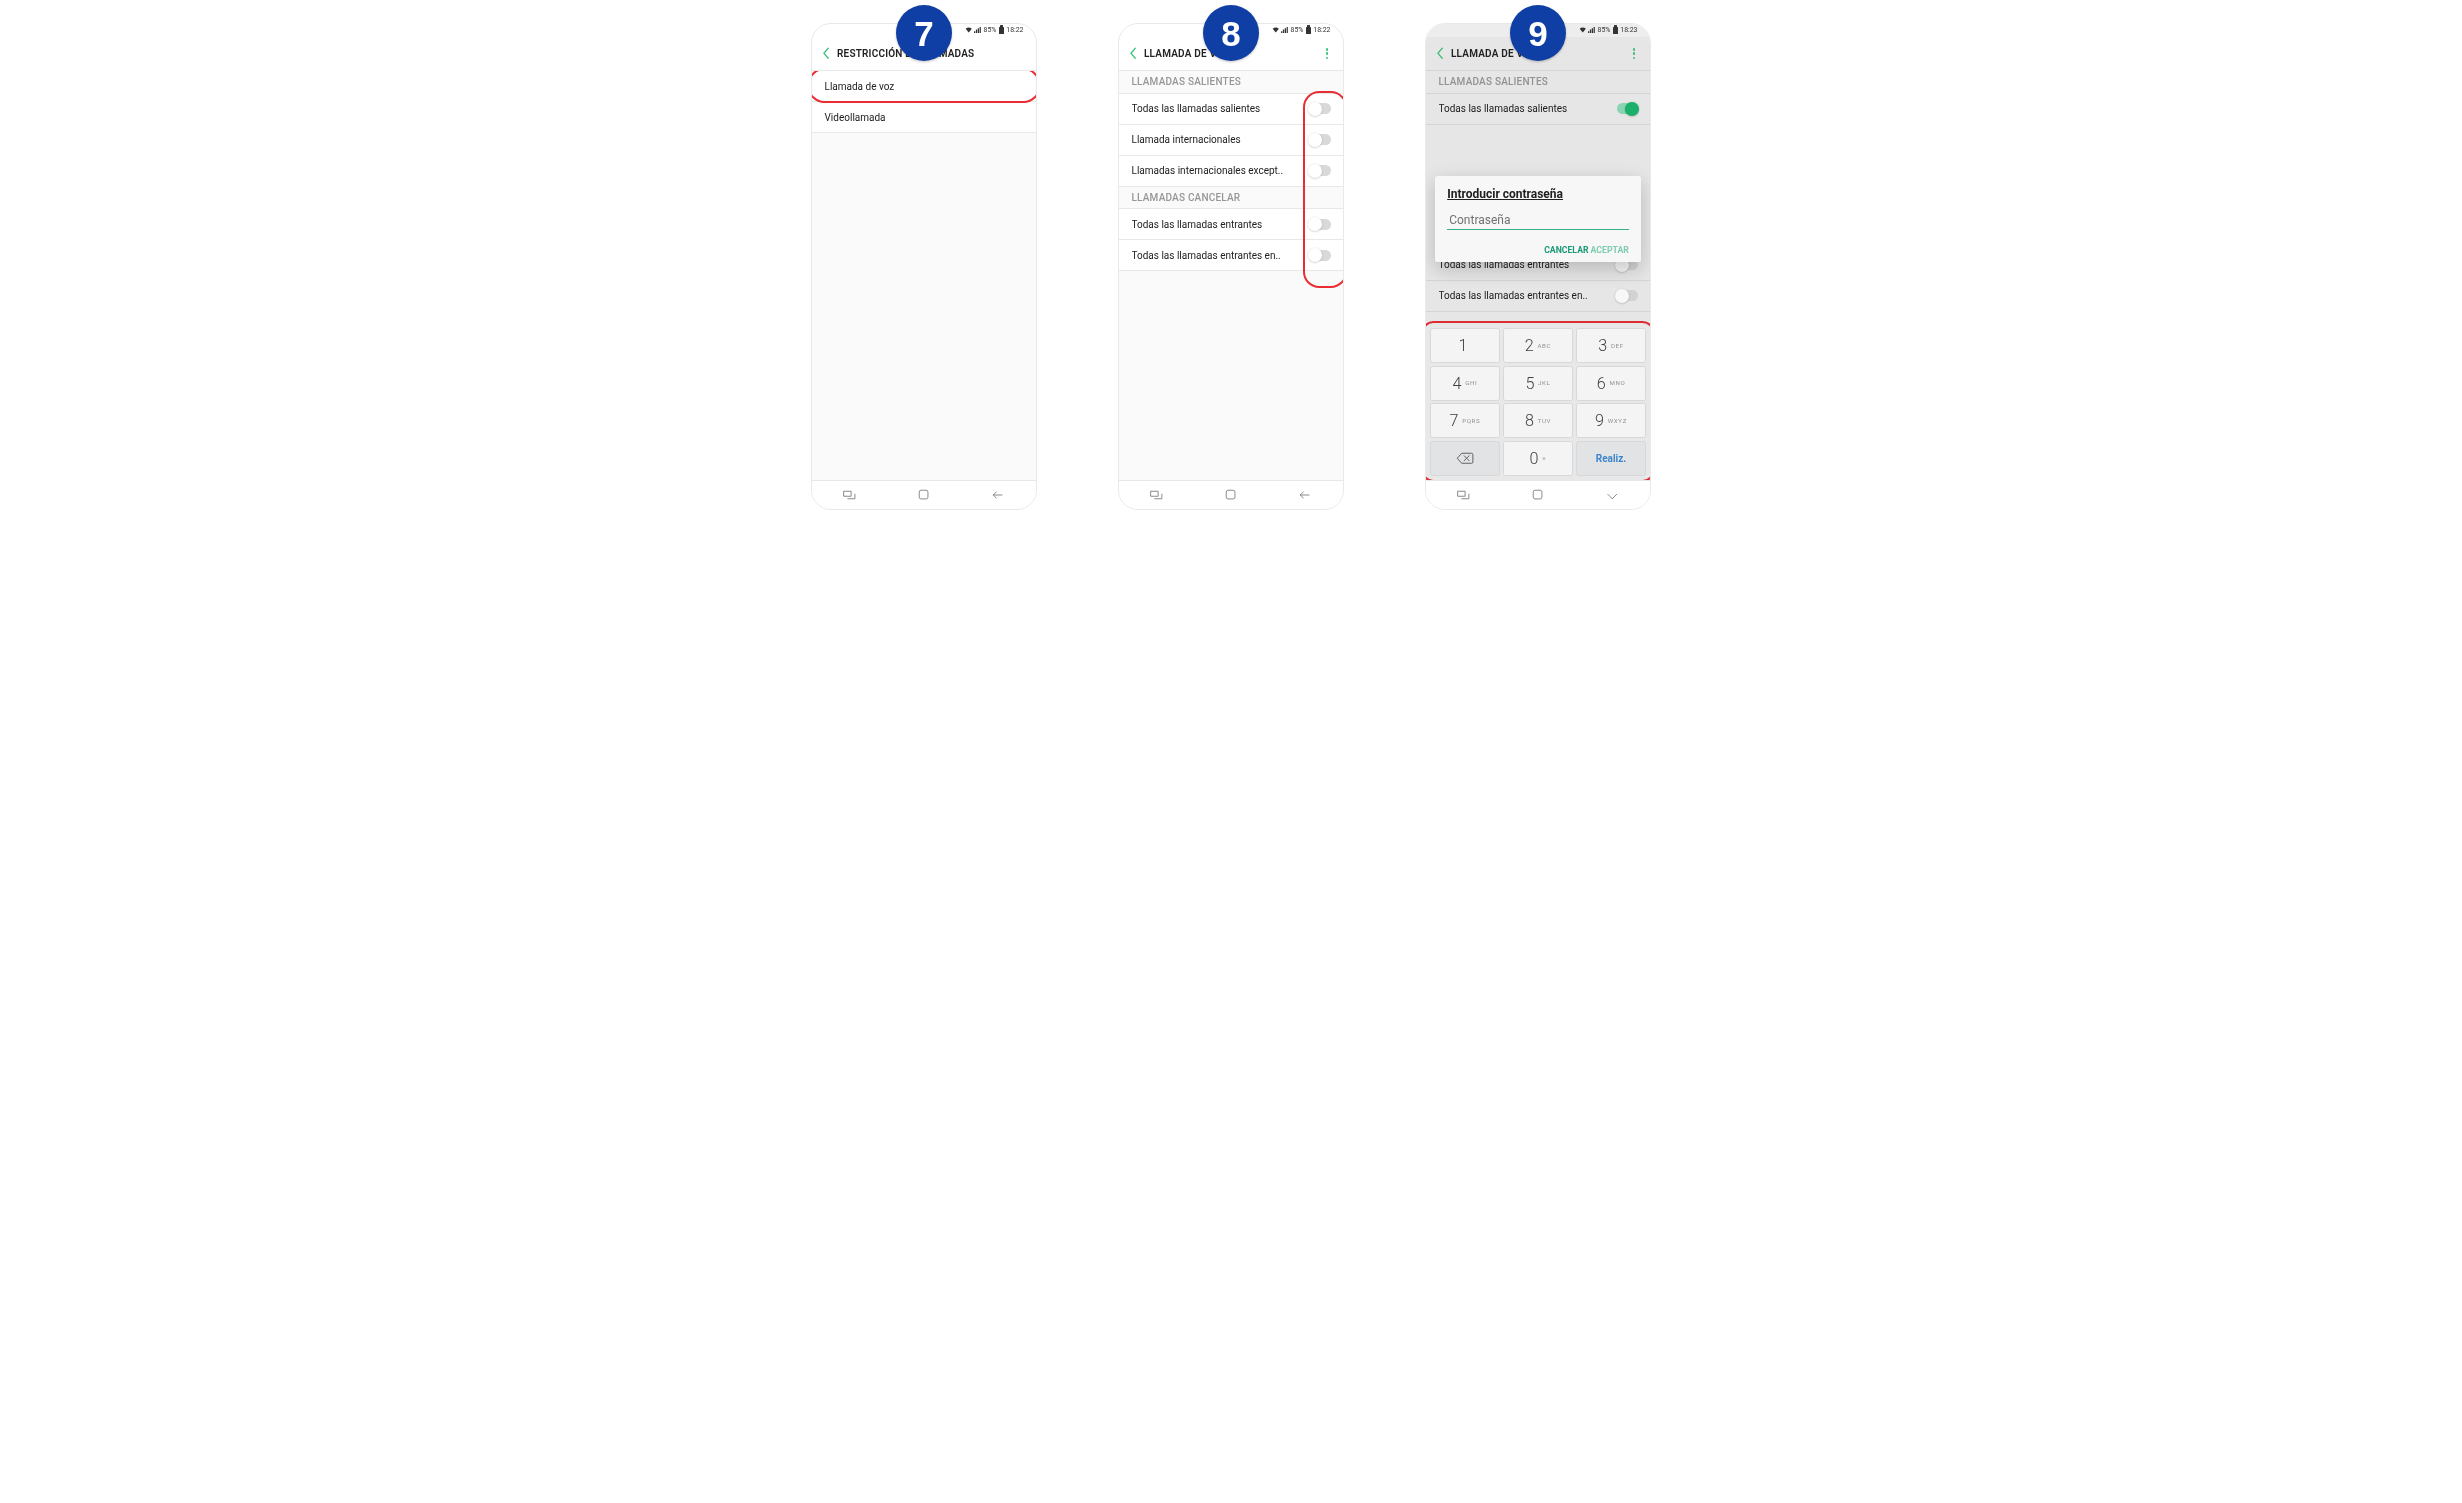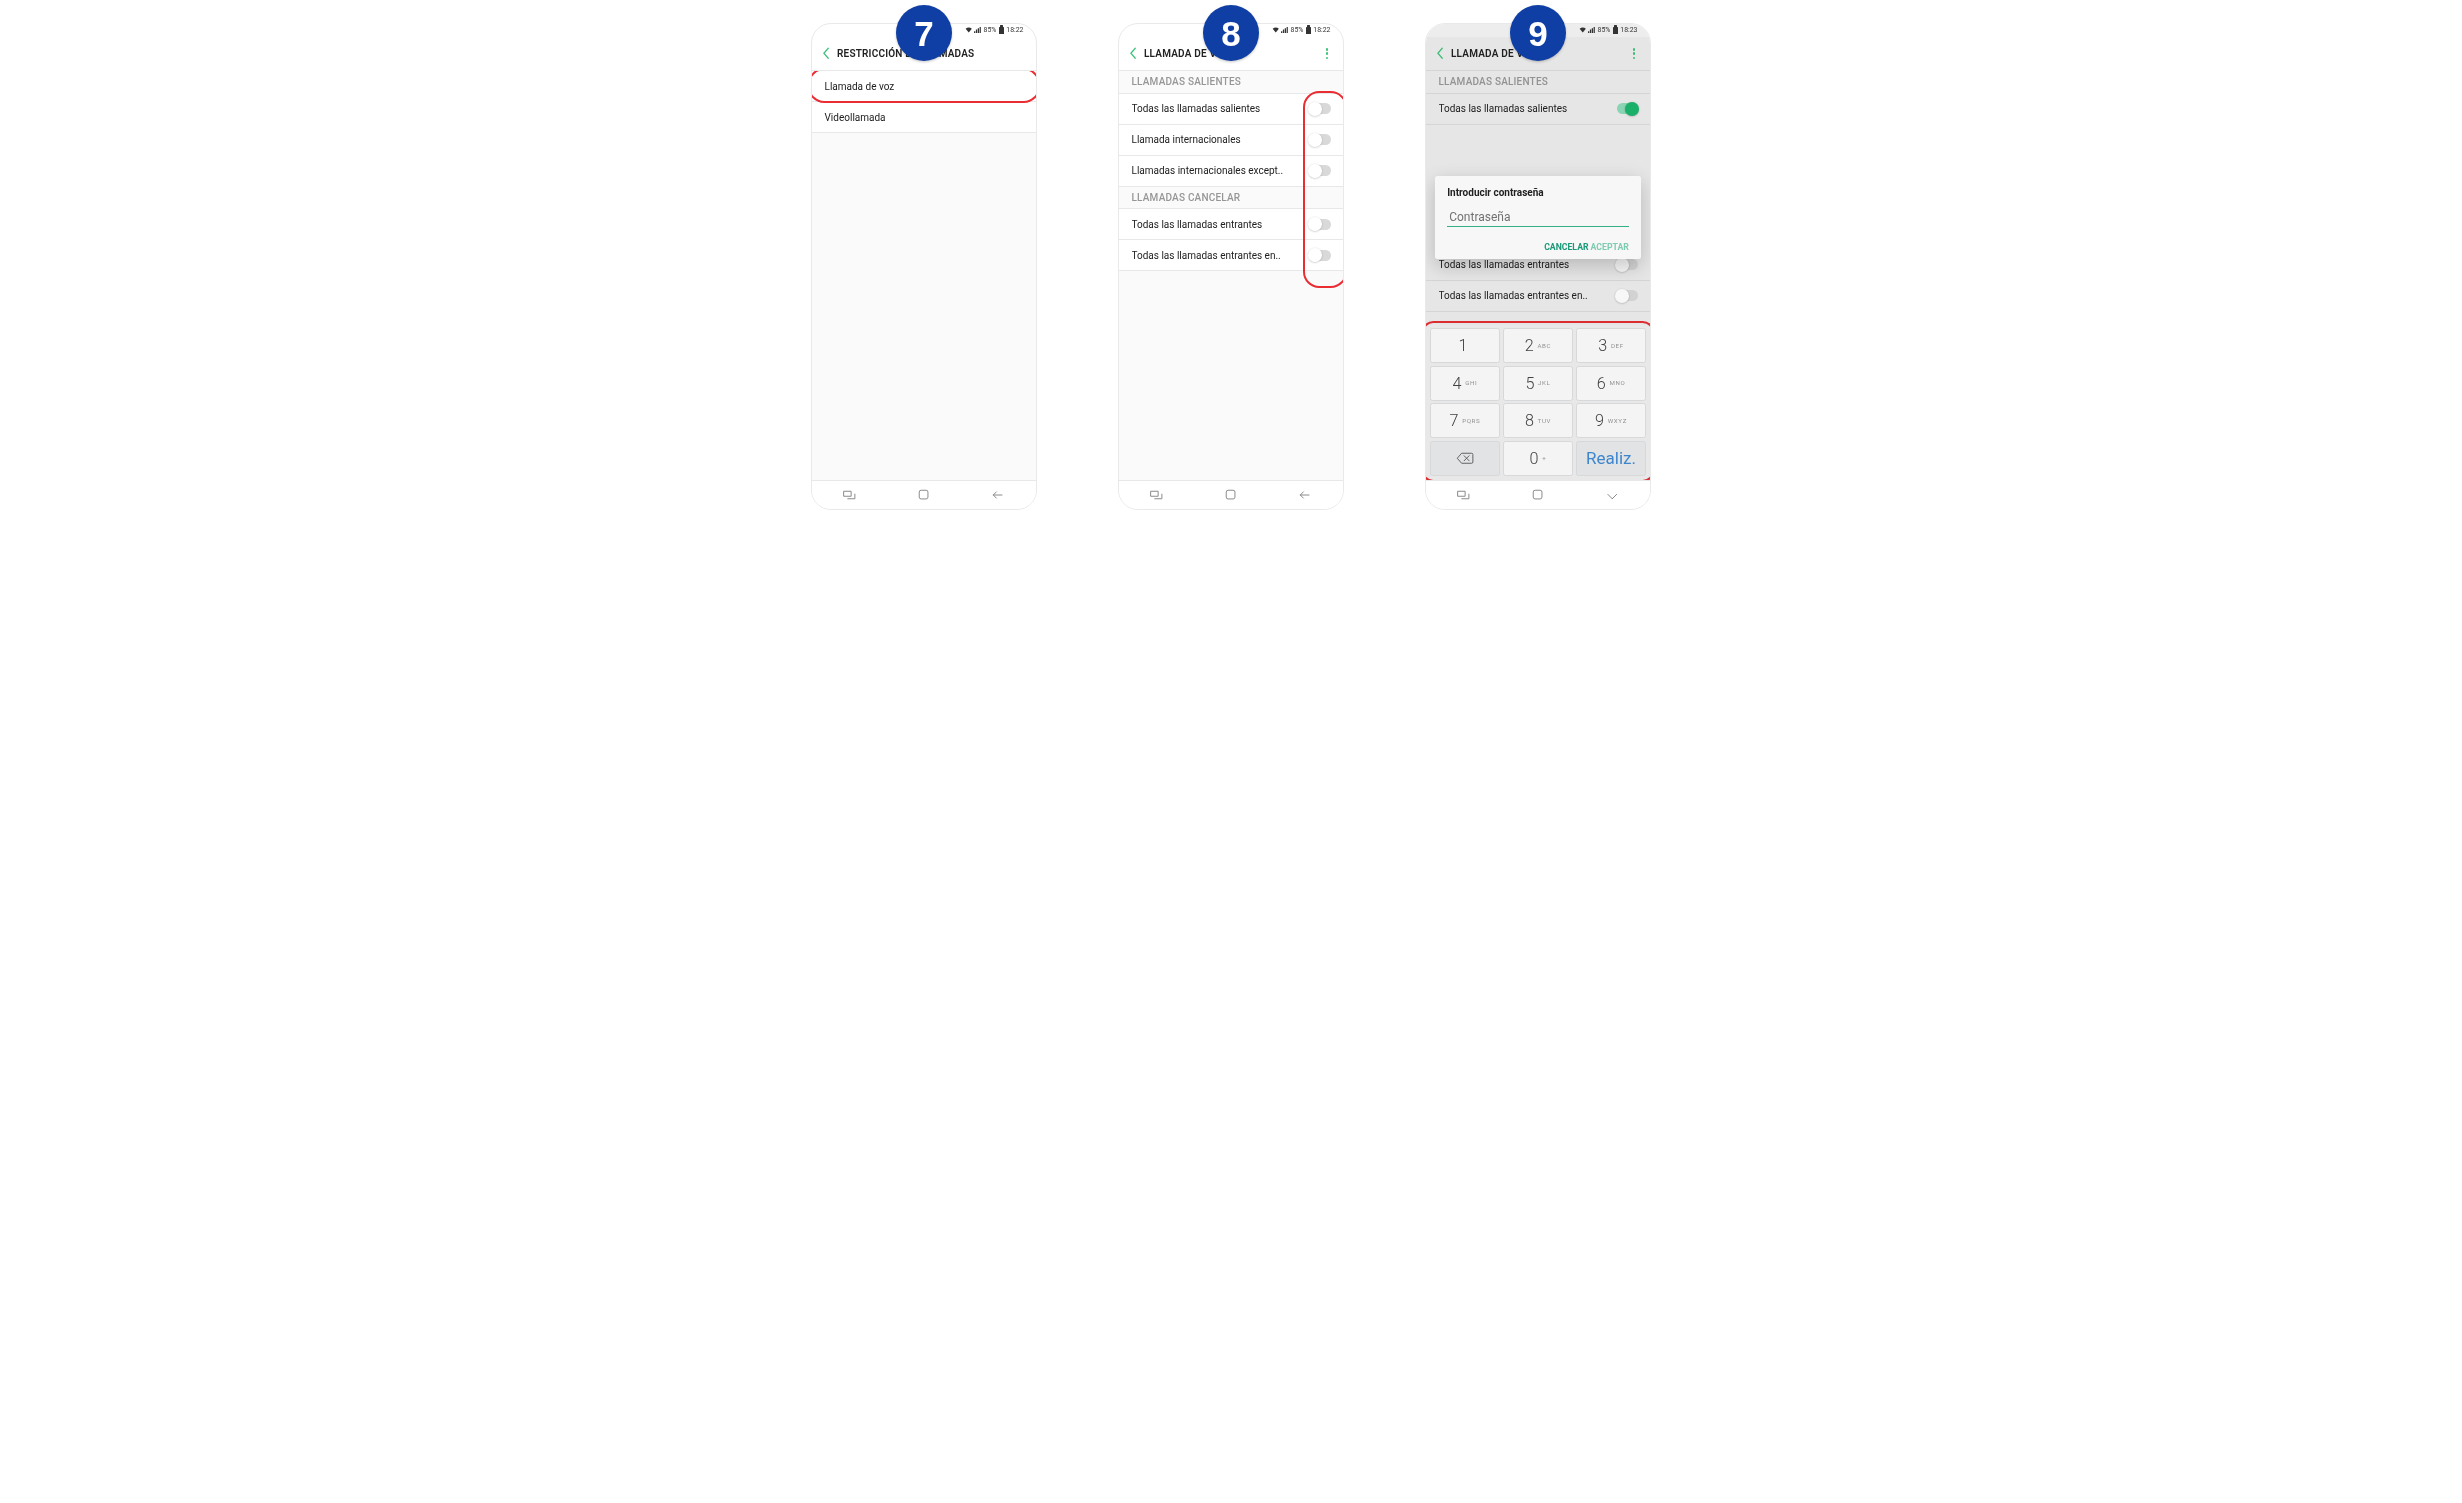--- a/index.html
+++ b/index.html
@@ -48,33 +48,33 @@
 .toggle.on{background:#8adcb7;}
 .toggle.on::after{left:auto;right:-1.2px;background:var(--green);}
 
 
 .hl{position:absolute;border:2.5px solid var(--highlight);border-radius:16.2px;pointer-events:none;z-index:15;}
 
 
 .navbar{height:29px;display:flex;justify-content:space-around;align-items:center;border-top:0.6px solid var(--sep);background:#fff;}
 .nav-icon{width:13.7px;height:13.7px;display:flex;align-items:center;justify-content:center;color:#7a7a7a;}
 .dialog{position:absolute;z-index:10;left:8.7px;right:8.7px;top:105px;background:#fff;border-radius:2.5px;box-shadow:0 6.2px 19px rgba(0,0,0,.2);padding:11.2px 12.5px 6.2px;}
-.dialog-title{font-weight:700;font-size:10px;color:var(--text-dark);margin-bottom:10px;}
+.dialog-title{font-weight:700;font-size:12px;color:var(--text-dark);margin-bottom:10px;text-decoration:underline;}
 .dialog-input{border:none;border-bottom:1.2px solid #2fb887;width:100%;height:19px;font-size:12px;color:var(--text-light);background:transparent;outline:none;}
 .dialog-actions{display:flex;justify-content:flex-end;gap:2px;margin-top:15px;font-weight:700;font-size:8.7px;}
 .dialog-actions span{cursor:pointer;}
 .act-cancel{color:var(--dialog-action);}
 .act-ok{color:#7fd2b6;}
 
 
 .keypad{position:absolute;left:0;right:0;bottom:0;background:#efeff0;display:grid;grid-template-columns:repeat(3,1fr);gap:2.5px;padding:3.7px 3.7px 3.7px;z-index:6;}
 .key{height:35px;background:#fcfcfd;border:0.6px solid #dedfe1;border-radius:2.5px;display:flex;align-items:center;justify-content:center;gap:3.7px;cursor:pointer;}
 .key .num{font-size:16.2px;font-weight:300;color:#444;}
 .key .sub{font-size:6.2px;letter-spacing:0.6px;color:var(--text-light);text-align:right;}
-.key.special .num{color:#3c8bd8;font-size:17px;font-weight:400;}
+.key.special .num{color:#3c8bd8;font-size:10px;font-weight:700;}
 .key.grey{background:#e9eaec;}
 .bksp{width:17.5px;height:12.5px;display:block;}
 
 
 .body-dim{filter:saturate(.95) brightness(.97);}
 
 
 svg{display:block;}
 </style>
 </head>

